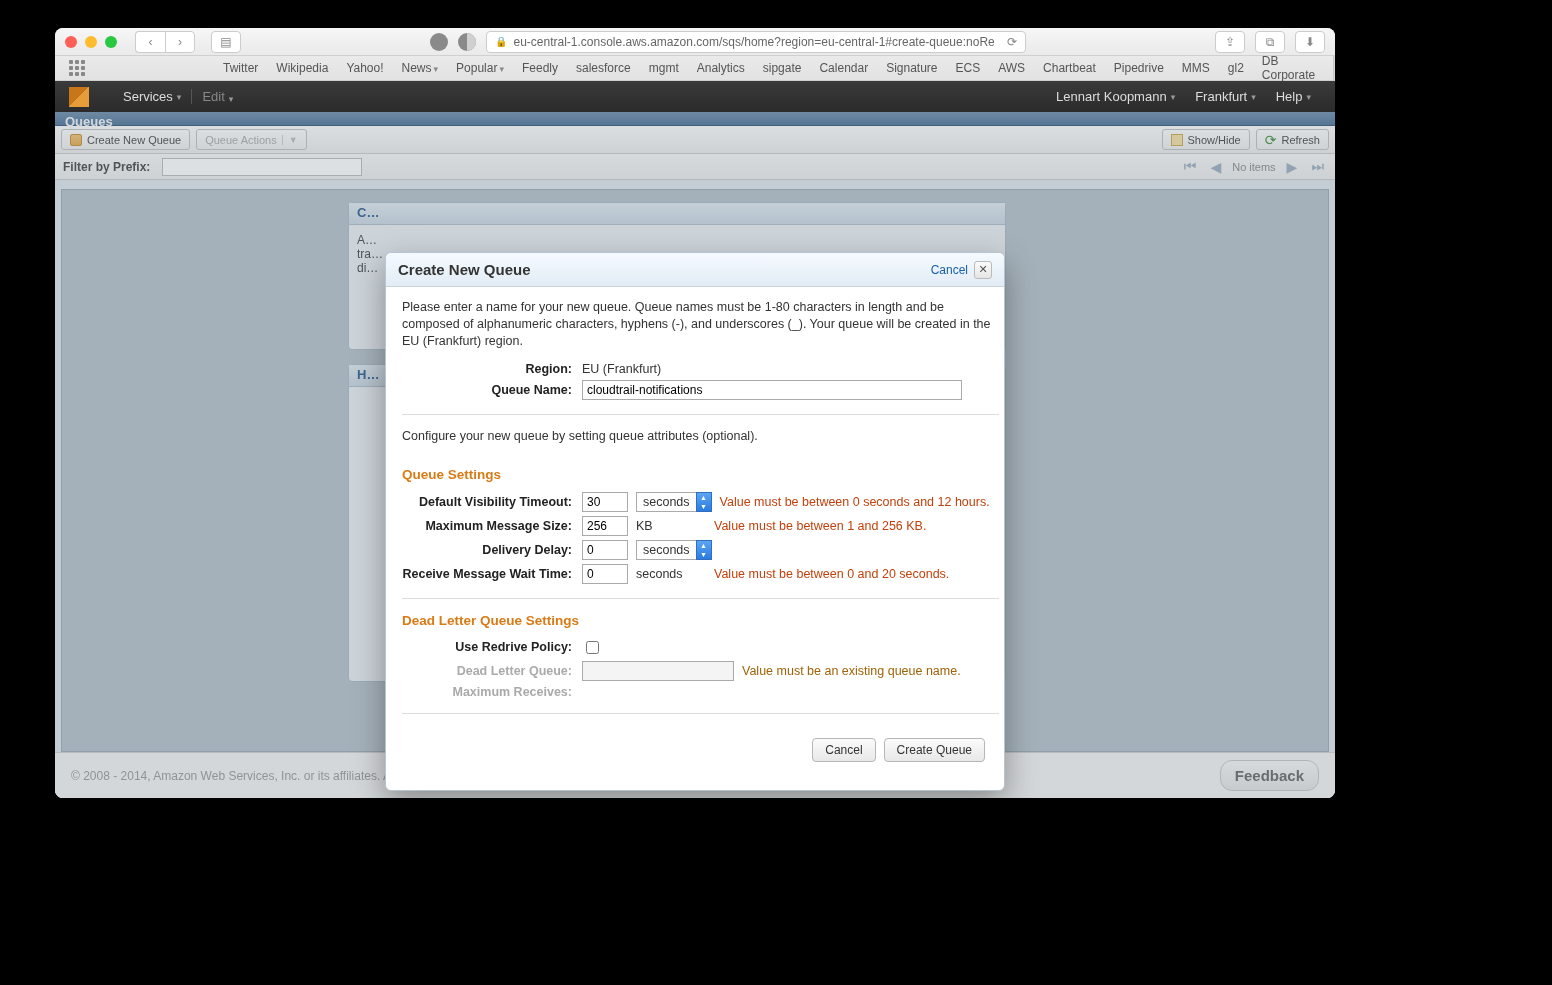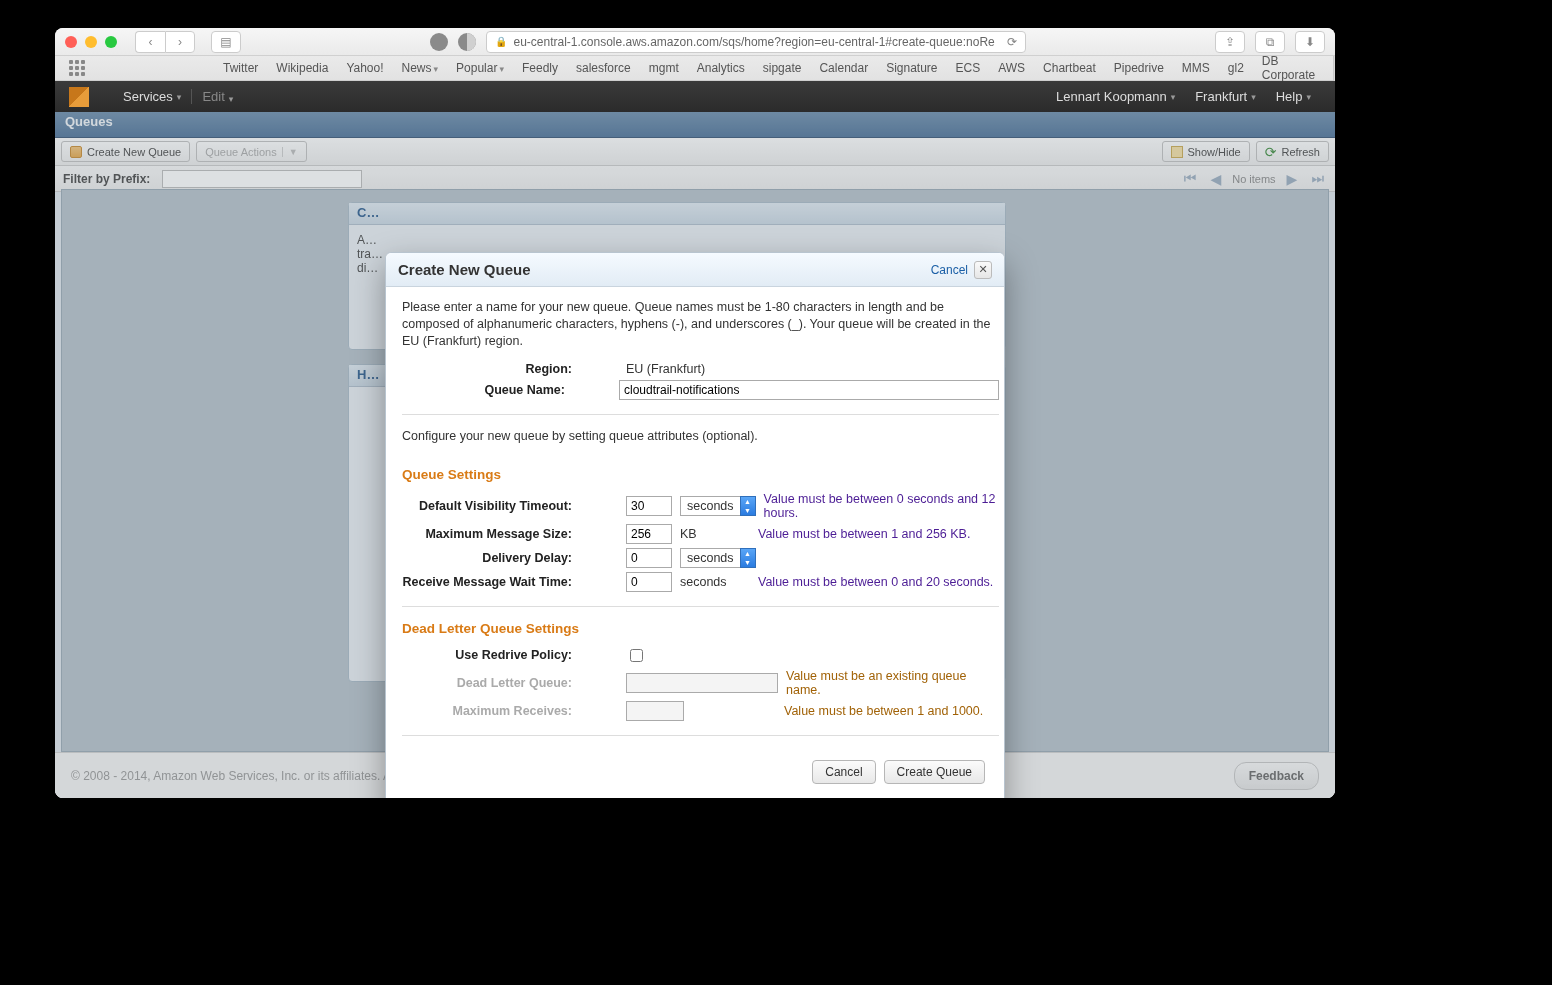--- a/index.html
+++ b/index.html
@@ -32,61 +32,61 @@
   
   .aws-bar{height:31px;background:linear-gradient(#3a3a3a,#2b2b2b);display:flex;align-items:center;color:#ccc;font-size:13px;padding:0 14px;}
   .aws-cube{width:20px;height:20px;background:#e38b1e;margin-right:24px;position:relative;}
   .aws-cube::before{content:"";position:absolute;inset:0;background:linear-gradient(135deg,#c7771a 50%,#e79c3a 50%);}
   .aws-link{padding:0 10px;color:#ddd;display:flex;align-items:center;gap:4px;cursor:pointer;}
   .aws-link.sep{border-left:1px solid #555;align-items:flex-end;}
   .aws-link .c{font-size:9px;color:#999;}
   .aws-spacer{flex:1;}
   
   .content{flex:1;background:#dfe6ec;position:relative;overflow:hidden;}
-  .tab-hdr{height:26px;background:linear-gradient(#6b8cab,#4c7198);color:#f0f4f8;font-weight:bold;font-size:13px;padding:2px 10px;border-bottom:1px solid #345273;}
+  .tab-hdr{height:14px;background:linear-gradient(#6b8cab,#4c7198);color:#f0f4f8;font-weight:bold;font-size:13px;padding:2px 10px;border-bottom:1px solid #345273;}
   .toolbar{height:28px;background:linear-gradient(#fdfdfd,#ececec);border-bottom:1px solid #cbcbcb;display:flex;align-items:center;padding:0 6px;gap:6px;}
   .tbtn{height:21px;background:linear-gradient(#fdfdfd,#eee);border:1px solid #c0c0c0;border-radius:3px;font-size:11px;color:#444;padding:0 8px;display:flex;align-items:center;gap:5px;cursor:pointer;}
   .tbtn .ico{width:12px;height:12px;display:inline-block;}
   .tbtn.disabled{color:#aaa;cursor:default;}
   .filterbar{height:26px;background:linear-gradient(#f7f7f7,#ececec);border-bottom:1px solid #cbcbcb;display:flex;align-items:center;padding:0 8px;font-size:12px;}
   .filterbar label{font-weight:bold;color:#444;margin-right:12px;}
   .filterbar input{flex:0 0 200px;height:18px;border:1px solid #bbb;background:#fff;}
   .pager{margin-left:auto;display:flex;align-items:center;gap:8px;color:#888;font-size:11px;}
   .pager .ar{color:#9aacbf;font-size:14px;padding:0 3px;cursor:pointer;}
   .main-body{position:absolute;top:77px;left:0;right:0;bottom:46px;background:#b4c0ca;border:1px solid #98a8b5;margin:0 6px;}
   .panel{position:absolute;left:286px;width:658px;top:12px;bottom:12px;}
   .panel-card{background:#e8eef3;border:1px solid #a7b8c6;border-radius:4px;margin-bottom:14px;}
   .panel-card .phdr{height:22px;background:linear-gradient(#dfe9f1,#c9d7e3);border-bottom:1px solid #aebccb;padding:2px 8px;color:#2a5b8e;font-weight:bold;font-size:13px;}
   .panel-card .pbody{padding:8px;color:#444;font-size:12px;}
   .footer{position:absolute;bottom:0;left:0;right:0;height:46px;background:#f3f3f3;border-top:1px solid #d0d0d0;display:flex;align-items:center;padding:0 16px;color:#999;font-size:12px;}
   .footer a{color:#3b73af;margin-left:16px;text-decoration:none;}
-  .feedback-btn{margin-left:auto;background:linear-gradient(#f7f7f7,#e3e3e3);border:1px solid #c6c6c6;border-radius:12px;padding:6px 14px;color:#666;font-weight:bold;font-size:12px;cursor:pointer;}
+  .feedback-btn{margin-left:auto;background:linear-gradient(#f7f7f7,#e3e3e3);border:1px solid #c6c6c6;border-radius:12px;padding:6px 14px;color:#666;font-weight:bold;font-size:15px;cursor:pointer;}
   
   .overlay{position:absolute;inset:0;background:rgba(120,130,140,.25);}
   .modal{position:absolute;top:140px;left:50%;transform:translateX(-50%);width:620px;background:#fff;border:1px solid #b8c4cf;border-radius:6px;box-shadow:0 12px 32px rgba(0,0,0,.35);}
   .modal-hdr{height:34px;background:linear-gradient(#f5faff,#e2ecf5);border-bottom:1px solid #c9d4de;display:flex;align-items:center;padding:0 12px;border-radius:6px 6px 0 0;}
   .modal-hdr .title{font-weight:bold;font-size:15px;color:#333;}
   .modal-hdr .cancel{margin-left:auto;color:#1b5fa6;font-size:12px;cursor:pointer;}
   .modal-hdr .closex{width:18px;height:18px;background:linear-gradient(#fafafa,#e6e6e6);border:1px solid #bbb;border-radius:3px;margin-left:6px;display:flex;align-items:center;justify-content:center;font-size:11px;color:#555;cursor:pointer;}
   .modal-body{padding:12px 5px 14px 16px;font-size:12.5px;color:#333;}
   .intro{margin-bottom:12px;line-height:1.35;}
-  .frow{display:flex;align-items:center;margin:4px 0;gap:44px;}
+  .frow{display:flex;align-items:center;margin:4px 0;}
   .frow .lbl{width:180px;text-align:right;padding-right:10px;font-weight:bold;color:#222;}
   .frow .lbl.disabled{color:#aaa;}
   .frow .val{flex:1;display:flex;align-items:center;gap:8px;}
   .frow input[type=text]{border:1px solid #aaa;height:20px;padding:0 4px;font-size:12px;}
   .frow input.wide{width:380px;}
   .frow input.num{width:46px;}
   .frow input.med{width:152px;}
   .frow input.num.ro{width:58px;}
   .unit-sel{display:flex;align-items:center;}
   .unit-sel .box{height:20px;border:1px solid #aaa;border-right:none;padding:0 6px;display:flex;align-items:center;background:#fff;min-width:54px;}
   .unit-sel .spin{width:16px;height:20px;background:linear-gradient(#5aa6f7,#2a7be0);display:flex;flex-direction:column;border:1px solid #2f6fbb;}
   .unit-sel .spin span{flex:1;display:flex;align-items:center;justify-content:center;color:#fff;font-size:7px;}
-  .hint{color:#4c1d95;font-size:12.5px;}
+  .hint{color:#c2410c;font-size:12.5px;}
   .hint.disabled{color:#a16207;}
   hr.sep{border:none;border-top:1px solid #ddd;margin:14px 0;}
   .section-title{color:#d97b16;font-weight:bold;font-size:13.5px;margin:6px 0 10px 0;}
   .modal-ftr{display:flex;justify-content:flex-end;gap:8px;padding:10px 14px 14px 14px;}
   .mbtn{background:linear-gradient(#fbfbfb,#e8e8e8);border:1px solid #b6b6b6;border-radius:4px;font-size:12px;color:#333;padding:4px 12px;cursor:pointer;}
 </style>
 </head>
 <body>
 
 <div class="stage">
@@ -312,25 +312,20 @@
           </div>
           <div class="frow">
             <div class="lbl disabled">Dead Letter Queue:</div>
             <div class="val">
               <input type="text" class="med" disabled="" style="background: rgb(244, 244, 244);">
               <span class="hint disabled">Value must be an existing queue name.</span>
             </div>
           </div>
           <div class="frow">
             <div class="lbl disabled">Maximum Receives:</div>
-            <div class="val">
-              <input type="text" class="num ro" disabled="" style="background: rgb(244, 244, 244);">
-              <span style="width:84px;"></span>
-              <span class="hint disabled">Value must be between 1 and 1000.</span>
-            </div>
           </div>
 
           <hr class="sep">
           <div class="modal-ftr">
             <div class="mbtn">Cancel</div>
             <div class="mbtn">Create Queue</div>
           </div>
         </div>
       </div>
 

